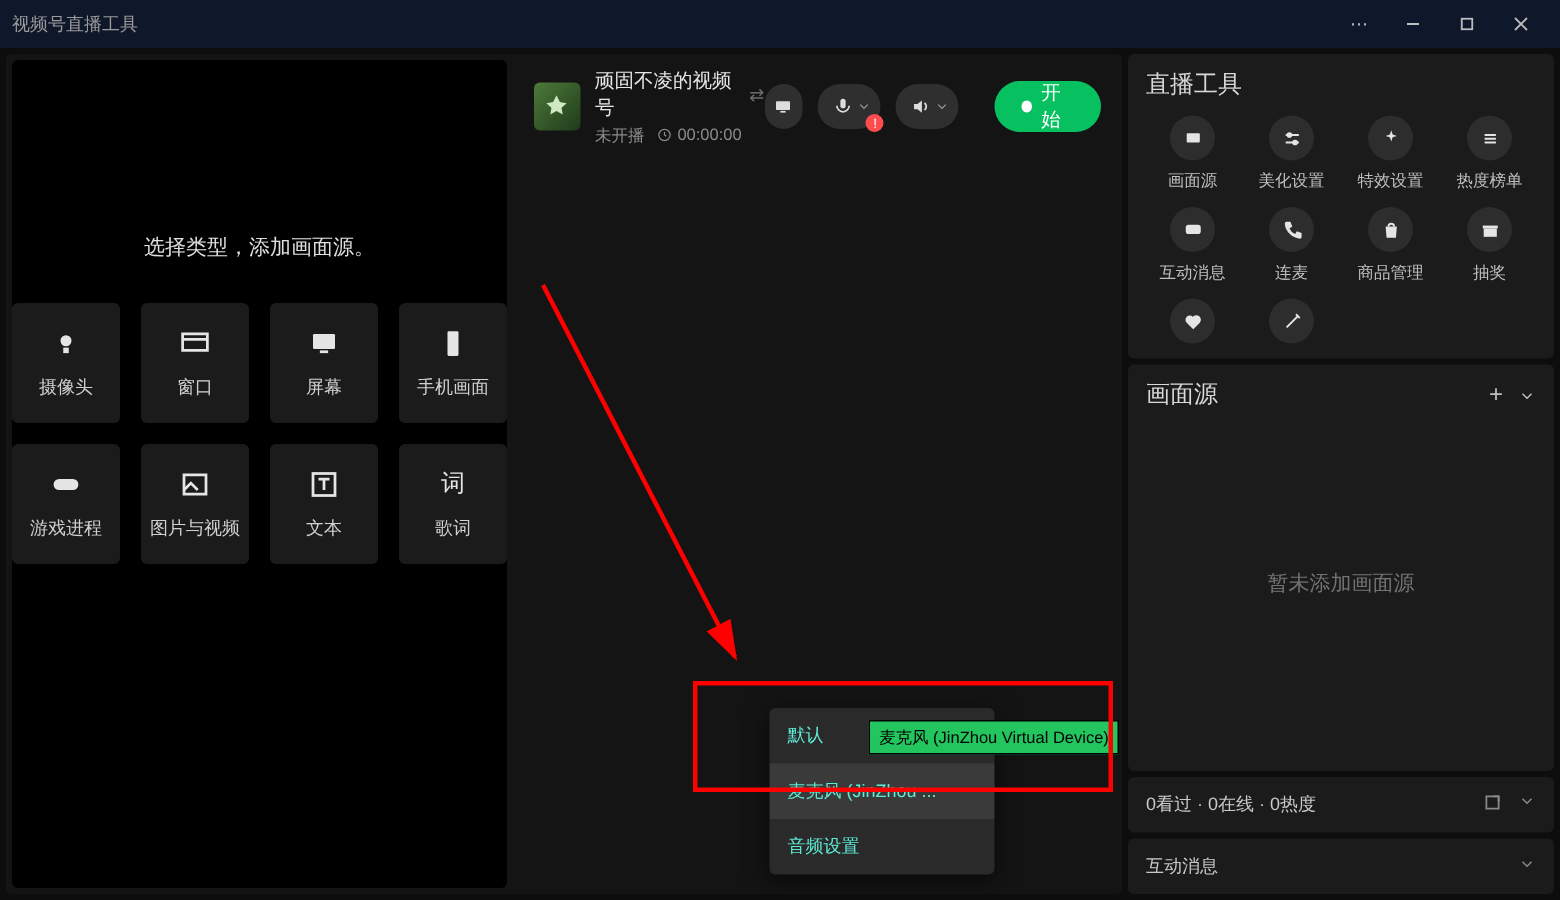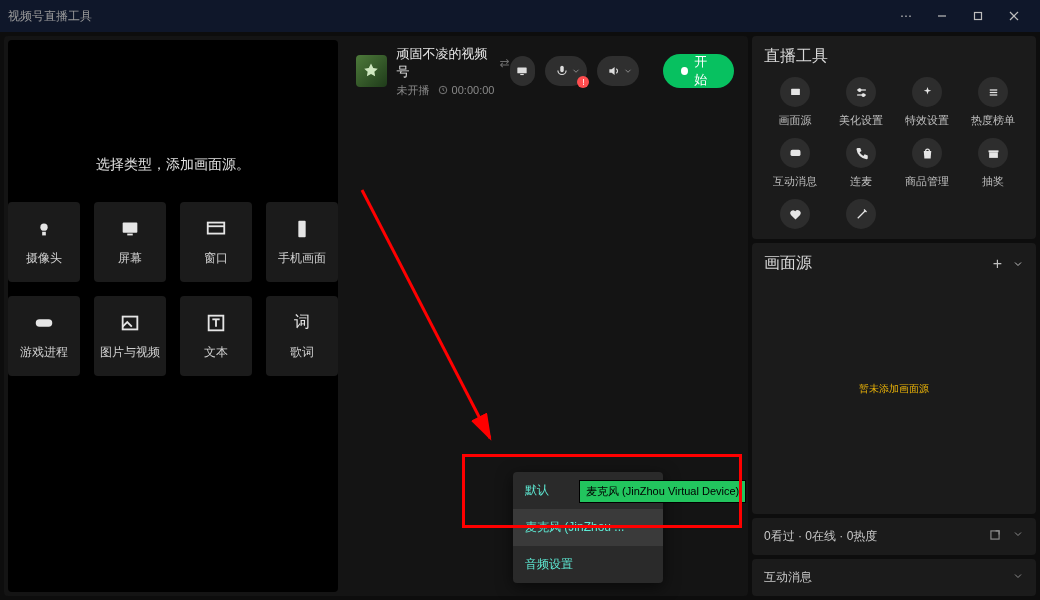--- a/index.html
+++ b/index.html
@@ -38,21 +38,21 @@
 .start .dot{width:8px;height:8px;border-radius:50%;background:#fff}
 .side{width:284px;margin:4px 4px 4px 2px;display:flex;flex-direction:column;gap:4px;min-height:0}
 .panel{background:#1b1b1b;border-radius:4px;padding:10px 12px;color:#d9d9d9}
 .tools{flex:0 0 auto}
 .tools .grid{display:grid;grid-template-columns:repeat(4,1fr);gap:10px 4px;margin-top:10px}
 .tool{display:flex;flex-direction:column;align-items:center;gap:6px;font-size:11px;color:#bfbfbf;cursor:pointer}
 .tool .cir{width:30px;height:30px;border-radius:50%;background:#2d2d2d;display:flex;align-items:center;justify-content:center}
 .tool .cir svg{width:15px;height:15px}
 .srcpanel{flex:1;display:flex;flex-direction:column}
 .srcpanel .row{display:flex;align-items:center;justify-content:space-between}
-.srcpanel .empty{flex:1;display:flex;align-items:center;justify-content:center;color:#eab308;font-size:10px}
+.srcpanel .empty{flex:1;display:flex;align-items:center;justify-content:center;color:#737373;font-size:14px}
 .srcpanel .plus{color:#bfbfbf;font-size:16px;display:flex;gap:10px;align-items:center}
 .stats{display:flex;align-items:center;justify-content:space-between;font-size:12px;color:#c9c9c9}
 .stats .icns{display:flex;gap:10px;color:#8a8a8a}
 .chat{display:flex;align-items:center;justify-content:space-between;font-size:12px;color:#c9c9c9}
 
 .menu{position:absolute;left:505px;top:432px;width:150px;background:#2a2a2a;border-radius:4px;overflow:hidden;box-shadow:0 4px 16px rgba(0,0,0,.6);z-index:5}
 .menu .mi{padding:10px 12px;font-size:12px;color:#5eead4;cursor:pointer}
 .menu .mi.hl{background:#3a3a3a}
 
 .tip{position:absolute;left:579px;top:480px;background:#22c55e;color:#000;font-size:11px;padding:3px 6px;border:1px solid #000;z-index:6;white-space:nowrap}
@@ -96,35 +96,35 @@
               <span class="ic">
                   <svg viewBox="0 0 24 24" fill="#e5e5e5">
                     <circle cx="12" cy="10" r="4"></circle>
                     <rect x="10" y="15" width="4" height="4"></rect>
                   </svg>
                 </span>
               <span>摄像头</span>
             </div>
             <div class="src">
               <span class="ic">
+                  <svg viewBox="0 0 24 24" fill="none" stroke="#e5e5e5" stroke-width="2">
+                    <rect x="3" y="5" width="18" height="12"></rect>
+                    <line x1="3" y1="9" x2="21" y2="9"></line>
+                  </svg>
+                </span>
+              <span>窗口</span>
+            </div>
+            <div class="src">
+              <span class="ic">
                   <svg viewBox="0 0 24 24" fill="#e5e5e5">
                     <rect x="4" y="5" width="16" height="11" rx="1"></rect>
                     <rect x="9" y="17" width="6" height="2"></rect>
                   </svg>
                 </span>
               <span>屏幕</span>
-            </div>
-            <div class="src">
-              <span class="ic">
-                  <svg viewBox="0 0 24 24" fill="none" stroke="#e5e5e5" stroke-width="2">
-                    <rect x="3" y="5" width="18" height="12"></rect>
-                    <line x1="3" y1="9" x2="21" y2="9"></line>
-                  </svg>
-                </span>
-              <span>窗口</span>
             </div>
             <div class="src">
               <span class="ic">
                   <svg viewBox="0 0 24 24" fill="#e5e5e5">
                     <rect x="8" y="3" width="8" height="18" rx="1"></rect>
                   </svg>
                 </span>
               <span>手机画面</span>
             </div>
           </div>

